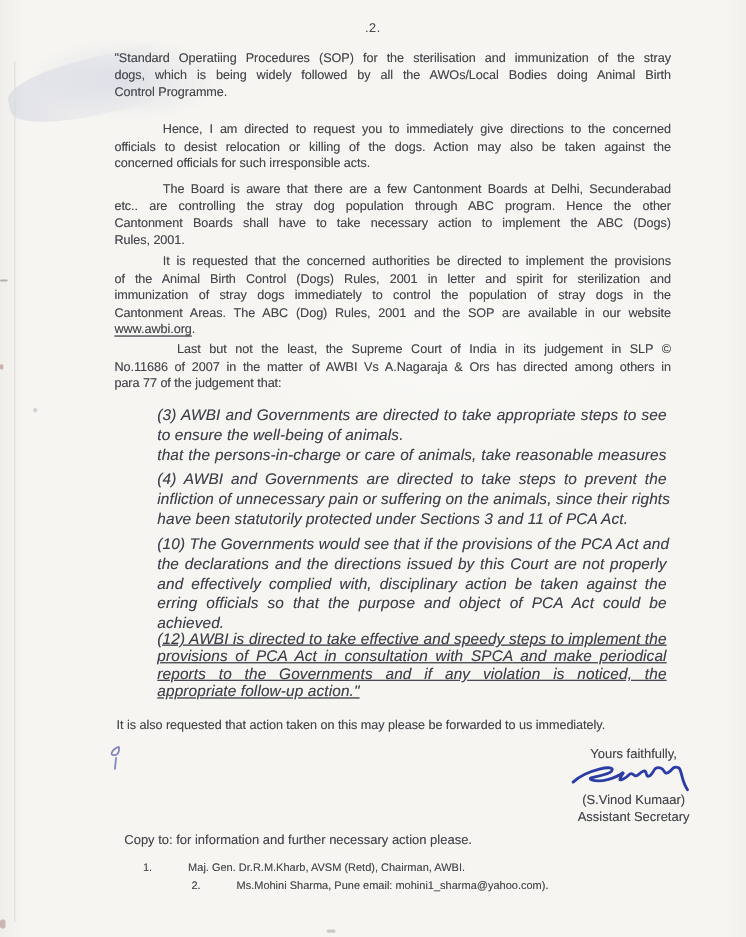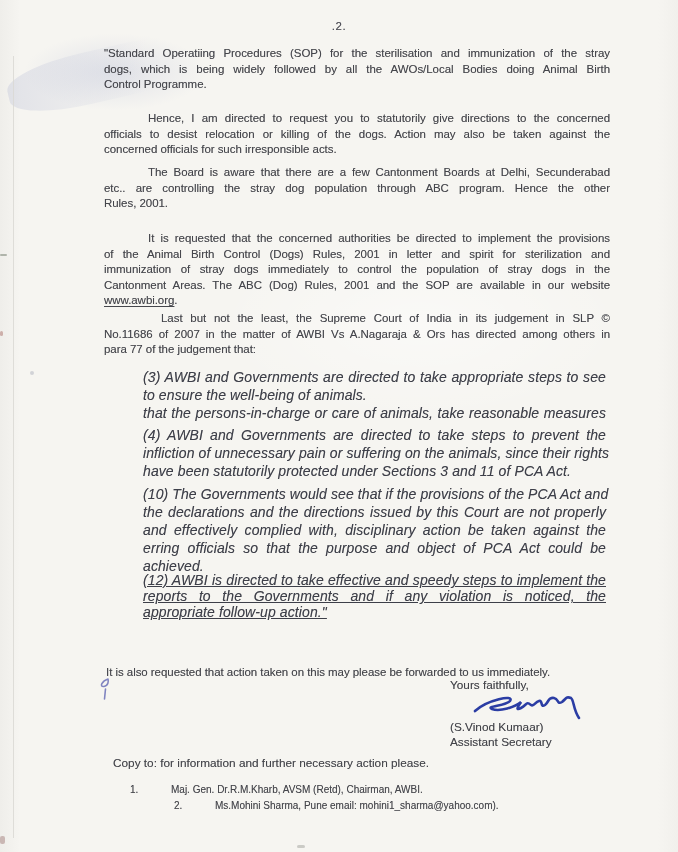--- a/index.html
+++ b/index.html
@@ -29,24 +29,24 @@
     text-align:justify; text-align-last:justify;
     white-space:nowrap; overflow:visible;
     font-size:11.5px; line-height:15.5px; letter-spacing:-0.05px;
   }
   .quote .line{ font-size:14px; line-height:18px; letter-spacing:0.1px; }
   .q12 .line{ line-height:16px;text-decoration:underline; }
   .line.last{ text-align-last:left; }
   .ind{ padding-left:44px; }
   .ind-lg{ padding-left:57px; }
   .link{ text-decoration:underline; text-underline-offset:2px; }
-  .closing{ position:absolute; left:106px; width:506px;margin-top:12px; }
+  .closing{ position:absolute; left:106px; width:506px; }
   .sign-block{
-    position:absolute; left:450px; top:678px; width:160px;
-    text-align:left; font-size:11.8px; line-height:15px; color:#44454b;
+    position:absolute; left:496px; top:678px; width:160px;
+    text-align:center; font-size:11.8px; line-height:15px; color:#44454b;
   }
   .signature-svg{ display:block; margin:-1px auto -2px auto; }
   .copy-line{ position:absolute; left:113px; top:756px; font-size:11.8px; color:#45464c; }
   .copy-item{ position:absolute; left:130px; width:500px; font-size:10px; color:#45464c; }
   .copy-item .num{ display:inline-block; width:41px; }
   .ci-1{ top:784px; } .ci-2{ top:800px;margin-left:44px; }
   
   .edge-line{ position:absolute; left:13px; top:56px; width:1px; height:782px;
     background:#d9d8d3; opacity:0.85; }
   .corner-smudge{ position:absolute; left:6px; top:48px; width:200px; height:52px;
@@ -75,28 +75,29 @@
 
   <div class="page-number">.2.</div>
 
   <div class="block" style="top:46px">
     <div class="line">"Standard Operatiing Procedures (SOP) for the sterilisation and immunization of the stray</div>
     <div class="line">dogs, which is being widely followed by all the AWOs/Local Bodies doing Animal Birth</div>
     <div class="line last">Control Programme.</div>
   </div>
 
   <div class="block" style="top:111px">
-    <div class="line ind">Hence, I am directed to request you to statutorily give directions to the concerned</div>
+    <div class="line ind">Hence, I am directed to request you to immediately give directions to the concerned</div>
     <div class="line">officials to desist relocation or killing of the dogs. Action may also be taken against the</div>
     <div class="line last">concerned officials for such irresponsible acts.</div>
   </div>
 
   <div class="block" style="top:165px">
     <div class="line ind">The Board is aware that there are a few Cantonment Boards at Delhi, Secunderabad</div>
     <div class="line">etc.. are controlling the stray dog population through ABC program. Hence the other</div>
+    <div class="line">Cantonment Boards shall have to take necessary action to implement the ABC (Dogs)</div>
     <div class="line last">Rules, 2001.</div>
   </div>
 
   <div class="block" style="top:231px">
     <div class="line ind">It is requested that the concerned authorities be directed to implement the provisions</div>
     <div class="line">of the Animal Birth Control (Dogs) Rules, 2001 in letter and spirit for sterilization and</div>
     <div class="line">immunization of stray dogs immediately to control the population of stray dogs in the</div>
     <div class="line">Cantonment Areas. The ABC (Dog) Rules, 2001 and the SOP are available in our website</div>
     <div class="line last"><span class="link">www.awbi.org</span><span>.</span></div>
   </div>
@@ -122,20 +123,21 @@
   <div class="quote" style="top:485px">
     <div class="line">(10) The Governments would see that if the provisions of the PCA Act and</div>
     <div class="line">the declarations and the directions issued by this Court are not properly</div>
     <div class="line">and effectively complied with, disciplinary action be taken against the</div>
     <div class="line">erring officials so that the purpose and object of PCA Act could be</div>
     <div class="line last">achieved.</div>
   </div>
 
   <div class="quote q12" style="top:572px">
     <div class="line">(12) AWBI is directed to take effective and speedy steps to implement the</div>
+    <div class="line">provisions of PCA Act in consultation with SPCA and make periodical</div>
     <div class="line">reports to the Governments and if any violation is noticed, the</div>
     <div class="line last">appropriate follow-up action."</div>
   </div>
 
   <div class="closing" style="top:653px">
     <div class="line last">It is also requested that action taken on this may please be forwarded to us immediately.</div>
   </div>
 
   <div class="pen-mark">
     <svg width="20" height="30" viewBox="0 0 20 30">

